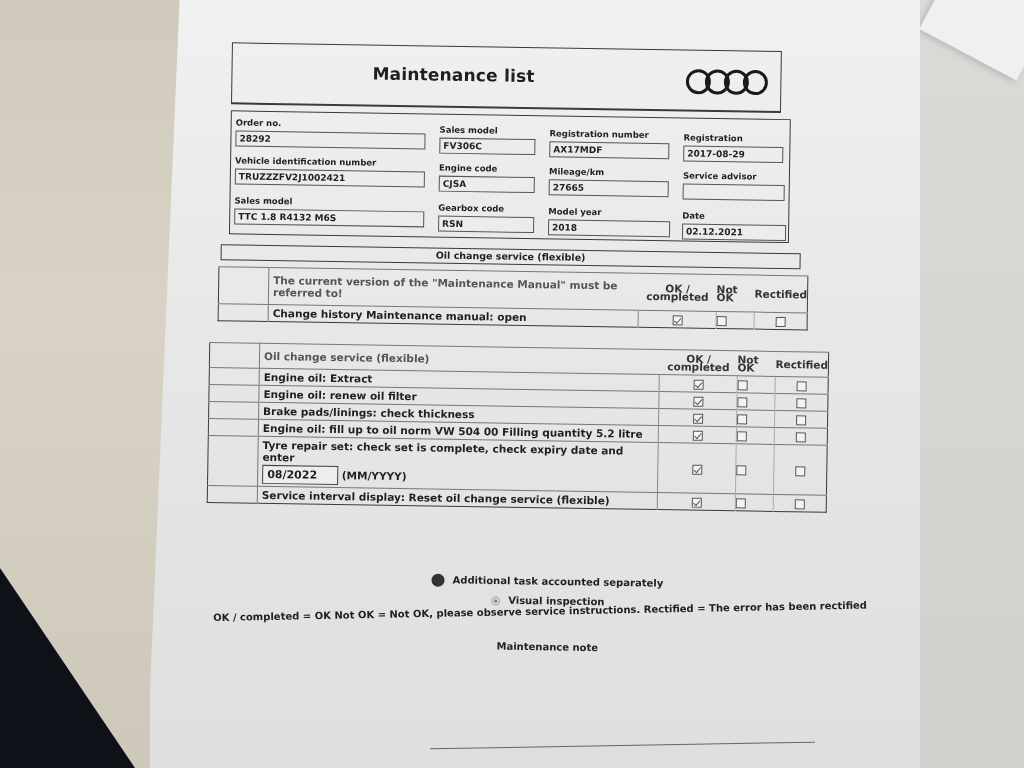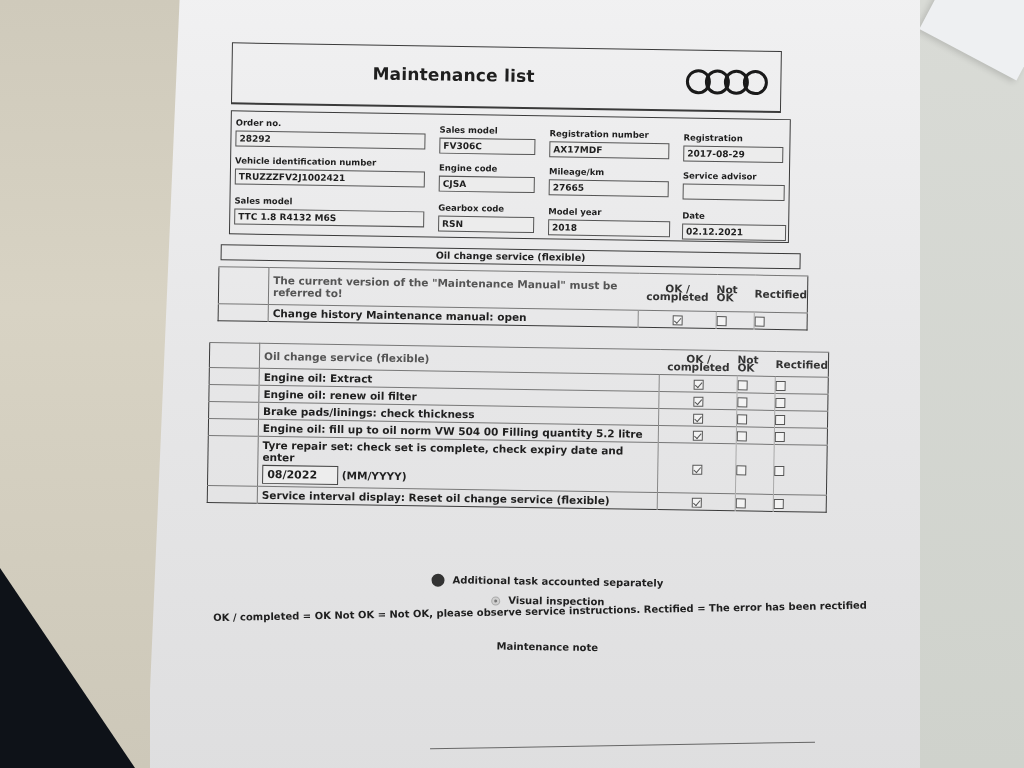--- a/index.html
+++ b/index.html
@@ -62,21 +62,21 @@
     font-size: 9.5px; font-weight: bold; line-height: 13px;
   }
   table.check {
     position: absolute; border-collapse: collapse; border: 1.5px solid #3a3a3a;
   }
   table.check td { border-top: 1px solid #777; font-size: 10.5px; font-weight: bold; }
   td.stub { width: 50px; border-right: 1px solid #777; }
   td.task { padding: 2px 4px; }
   td.c { width: 78px; text-align: center; border-left: 1px solid #888; }
   td.c2 { width: 38px; border-left: 1px solid #aaa; }
-  td.c3 { width: 44px; text-align: left; border-left: 1px solid #aaa; }
+  td.c3 { width: 44px; text-align: center; border-left: 1px solid #aaa; }
   .hdr td { border-top: none; }
   .hdr-title { font-size: 11.5px; color: #555; font-weight: bold; padding: 6px 4px; }
   .col-hdr { font-size: 7px; font-weight: normal; color: #333; line-height: 8px; }
   .cb {
     display: inline-block; width: 10px; height: 10px; border: 1px solid #555;
     background: #f3f3f3; position: relative; vertical-align: middle;
   }
   .cb.checked::after {
     content: ""; position: absolute; left: 2px; top: 0px; width: 3px; height: 6px;
     border: solid #555; border-width: 0 1.3px 1.3px 0; transform: rotate(40deg);

